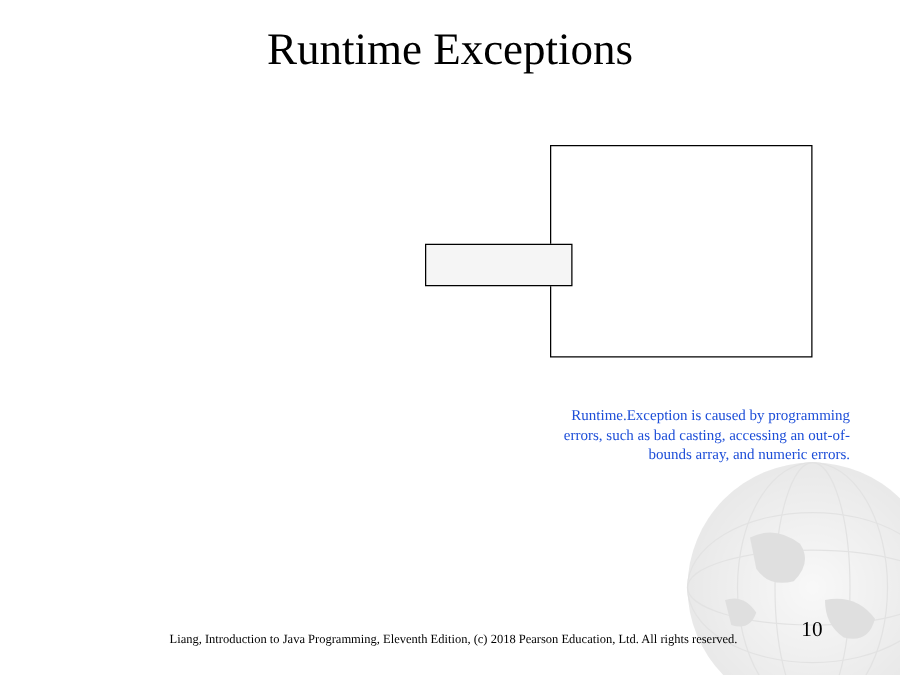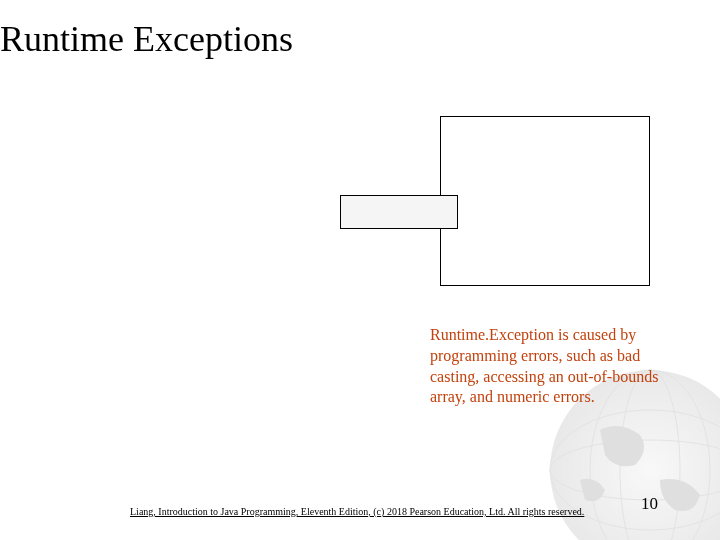--- a/index.html
+++ b/index.html
@@ -13,21 +13,21 @@
       background: #ffffff;
       font-family: 'Times New Roman', Times, serif;
       position: relative;
       overflow: hidden;
     }
     .slide-title {
       position: absolute;
       top: 18px;
       left: 0;
       width: 100%;
-      text-align: left;
+      text-align: center;
       font-size: 36px;
       font-weight: normal;
       color: #000;
     }
     .diagram-box-large {
       position: absolute;
       top: 116px;
       left: 440px;
       width: 210px;
       height: 170px;
@@ -41,34 +41,34 @@
       width: 118px;
       height: 34px;
       border: 1px solid #000;
       background: #f5f5f5;
     }
     .description-text {
       position: absolute;
       top: 325px;
       left: 430px;
       width: 250px;
-      font-size: 16px;
+      font-size: 12px;
       line-height: 1.3;
-      color: #c2410c;
+      color: #1d4ed8;
+      text-align: right;
     }
     .footer-citation {
       position: absolute;
       bottom: 22px;
       left: 130px;
       width: 460px;
-      text-align: left;
+      text-align: right;
       font-size: 10px;
       line-height: 1.2;
       color: #000;
-      text-decoration: underline;
     }
     .page-number {
       position: absolute;
       bottom: 26px;
       right: 62px;
       font-size: 17px;
       color: #000;
     }
     .globe-bg {
       position: absolute;

